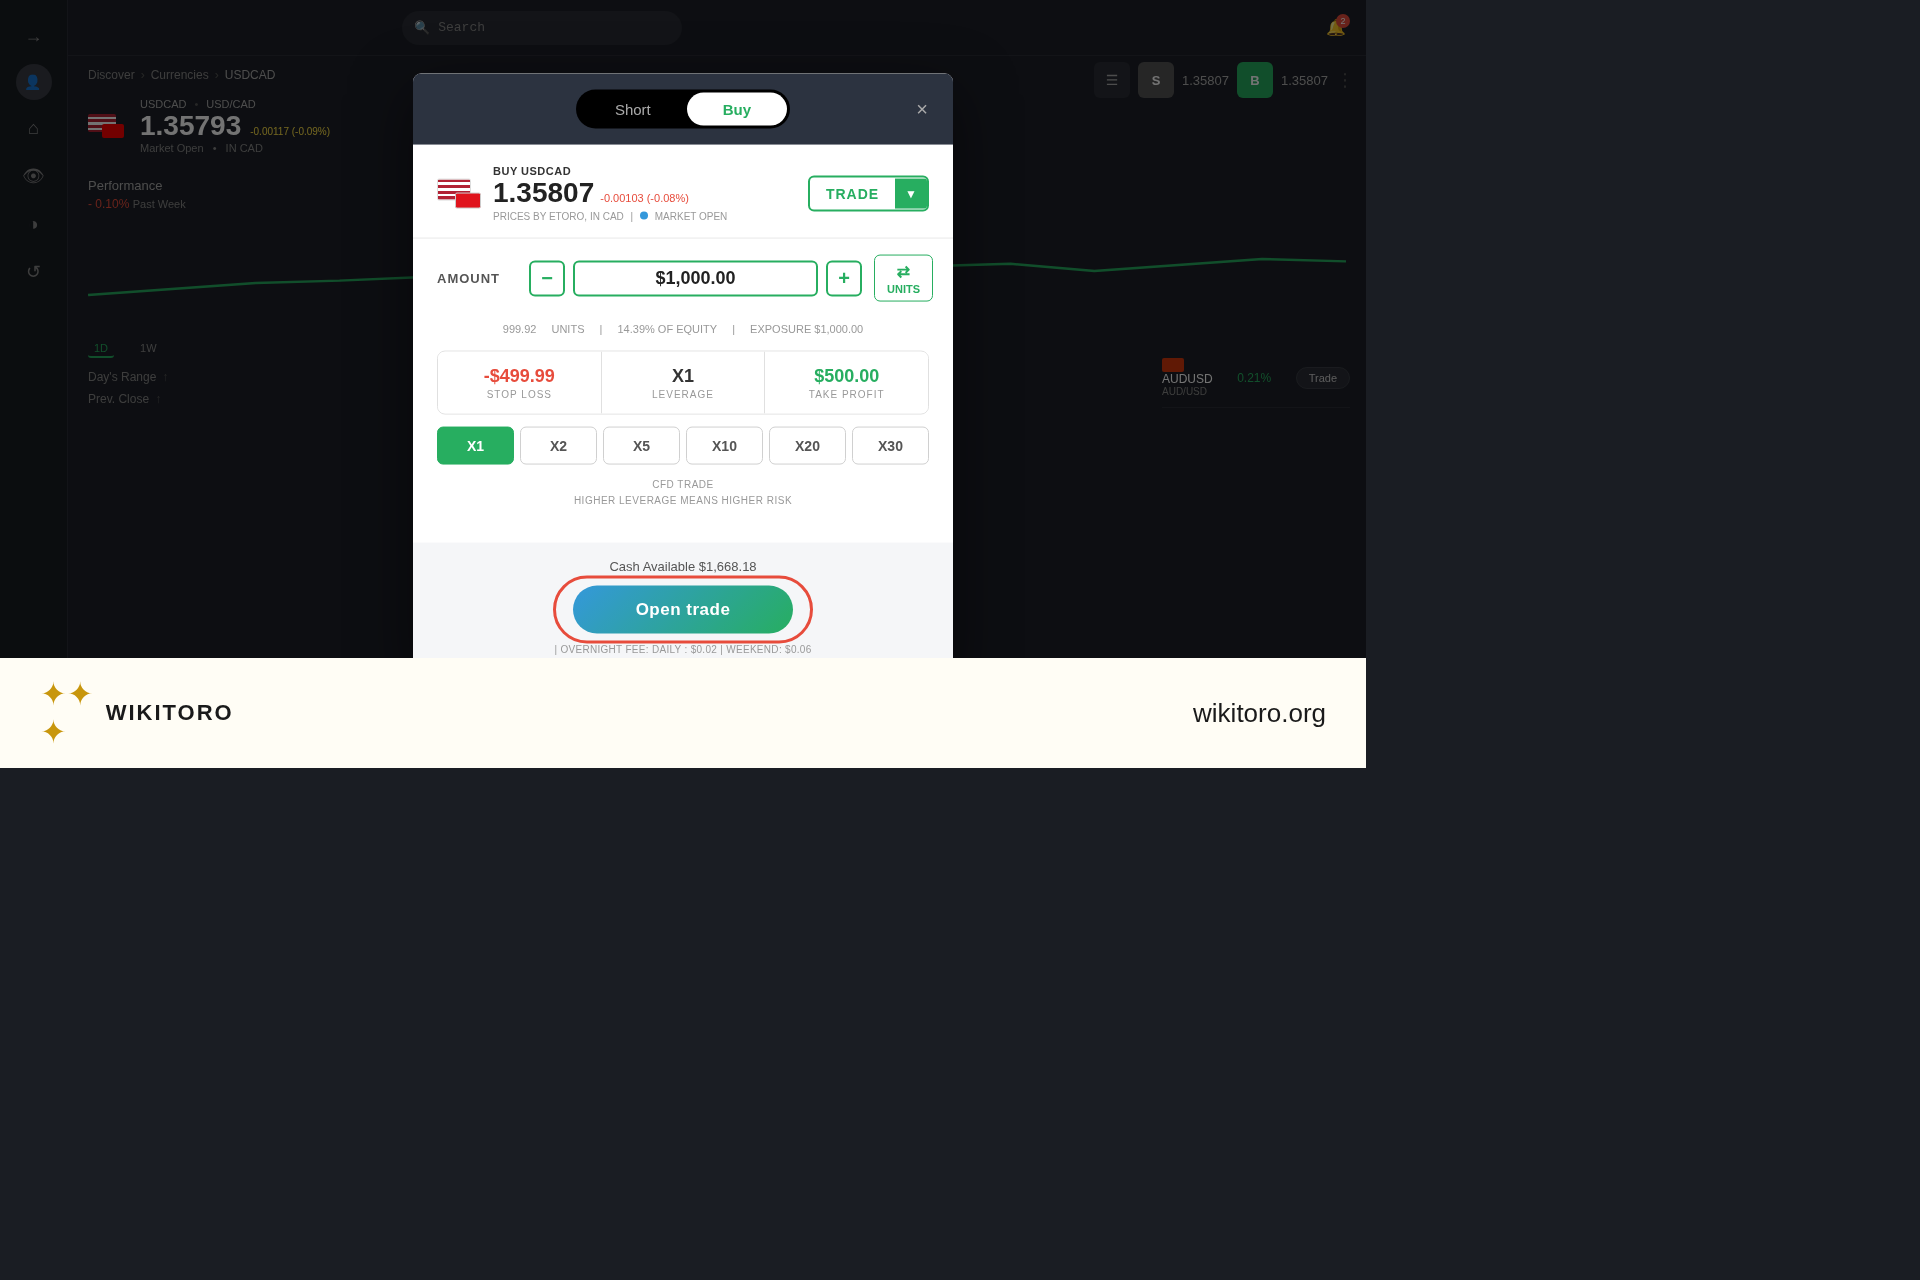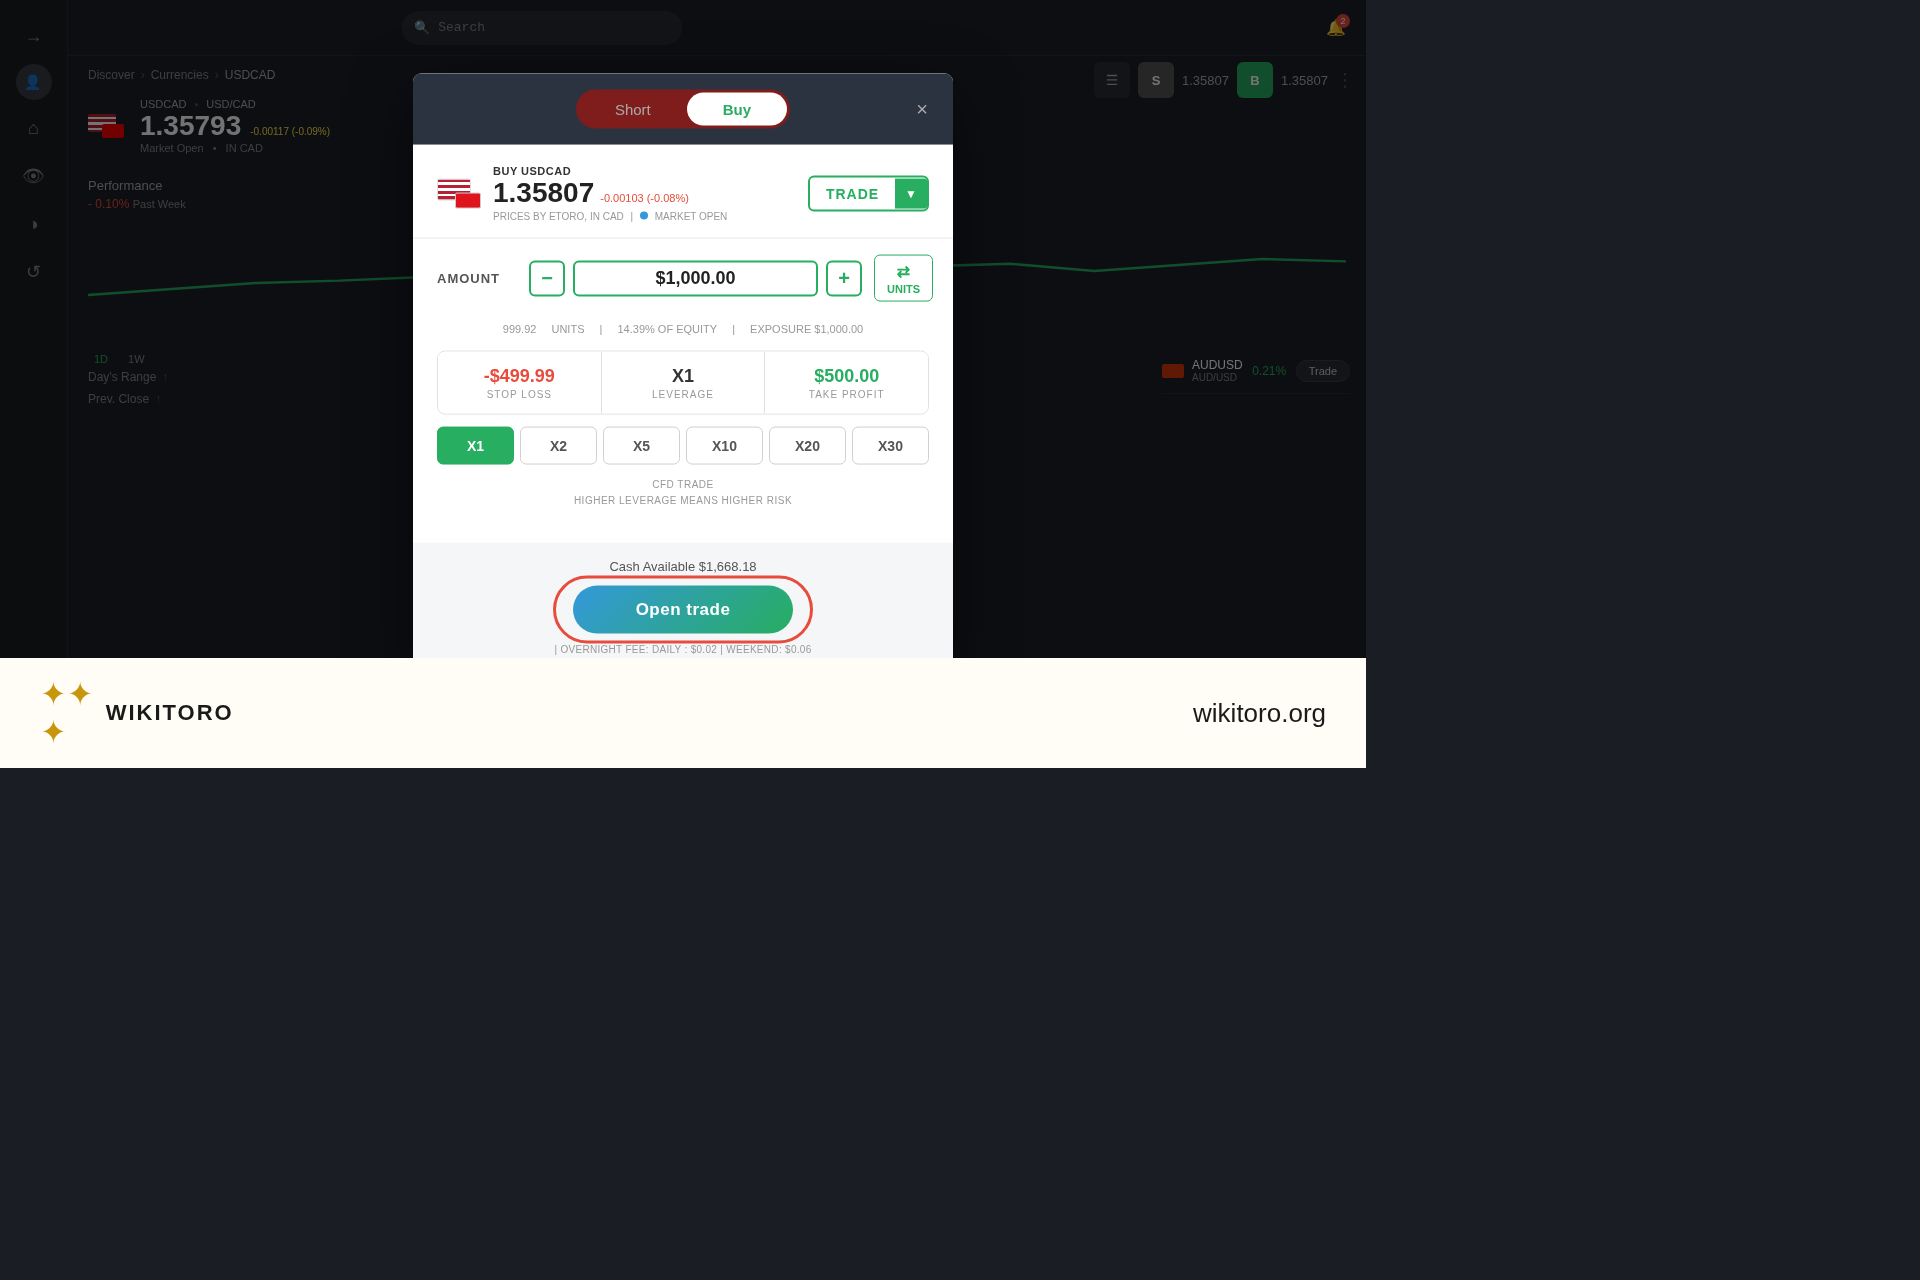--- a/index.html
+++ b/index.html
@@ -97,21 +97,21 @@
       width: 540px; background: #fff; border-radius: 8px;
       z-index: 200; overflow: hidden; box-shadow: 0 20px 60px rgba(0,0,0,0.5);
     }
 
     
     .modal-tabs {
       background: #2c3340; padding: 16px; display: flex; align-items: center;
       justify-content: center; gap: 0; position: relative;
     }
     .tab-container {
-      display: flex; background: #7f1d1d; border-radius: 24px; padding: 3px;
+      display: flex; background: #000000; border-radius: 24px; padding: 3px;
     }
     .tab-btn {
       padding: 8px 36px; border-radius: 20px; font-size: 15px; font-weight: 500;
       cursor: pointer; border: none; outline: none;
     }
     .tab-short { background: transparent; color: #aaa; }
     .tab-buy { background: #fff; color: #27ae60; font-weight: 700; }
     .modal-close {
       position: absolute; right: 16px; top: 50%; transform: translateY(-50%);
       width: 30px; height: 30px; display: flex; align-items: center; justify-content: center;
@@ -243,21 +243,21 @@
       position: absolute; bottom: 0; left: 0; right: 0; height: 110px;
       background: #fffdf5; display: flex; align-items: center;
       justify-content: space-between; padding: 0 40px; z-index: 300;
     }
     .wikitoro-logo { display: flex; align-items: center; gap: 12px; }
     .wt-icon { font-size: 28px; color: #c8960c; }
     .wt-name { font-size: 22px; font-weight: 900; color: #1a1a1a; letter-spacing: 2px; }
     .wt-url { font-size: 26px; color: #1a1a1a; font-weight: 400; }
 
     
-    .time-tabs { display: flex; gap: 8px; margin-top: 16px; }
+    .time-tabs { display: flex; gap: 20px; margin-top: 5px; }
     .time-tab { font-size: 11px; color: #888; cursor: pointer; padding: 2px 6px; border-radius: 3px; }
     .time-tab.active { color: #27ae60; border-bottom: 2px solid #27ae60; }
 
     
     .notif-badge {
       position: relative; display: inline-block;
     }
     .notif-dot {
       position: absolute; top: -4px; right: -4px;
       width: 14px; height: 14px; background: #e74c3c; border-radius: 50%;
@@ -355,21 +355,21 @@
     <div class="ctrl-btn">☰</div>
     <div class="ctrl-btn ctrl-s">S</div>
     <span class="ctrl-price">1.35807</span>
     <div class="ctrl-btn ctrl-b">B</div>
     <span class="ctrl-price">1.35807</span>
     <span style="color:#555;font-size:18px;cursor:pointer;">⋮</span>
   </div>
 
   <div style="position:absolute;right:0;top:340px;width:220px;padding:8px 16px;">
     <div class="trade-row">
-      <div style="display:flex;align-items:center;">
+      <div style="display:flex;align-items:flex-start;flex-direction:column;">
         <div style="width:22px;height:14px;background:#d4380d;border-radius:2px;margin-right:8px;"></div>
         <div>
           <div style="font-size:12px;color:#fff;">AUDUSD</div>
           <div style="font-size:10px;color:#888;">AUD/USD</div>
         </div>
       </div>
       <span class="trade-change-pos">0.21%</span>
       <button class="trade-btn">Trade</button>
     </div>
   </div>

